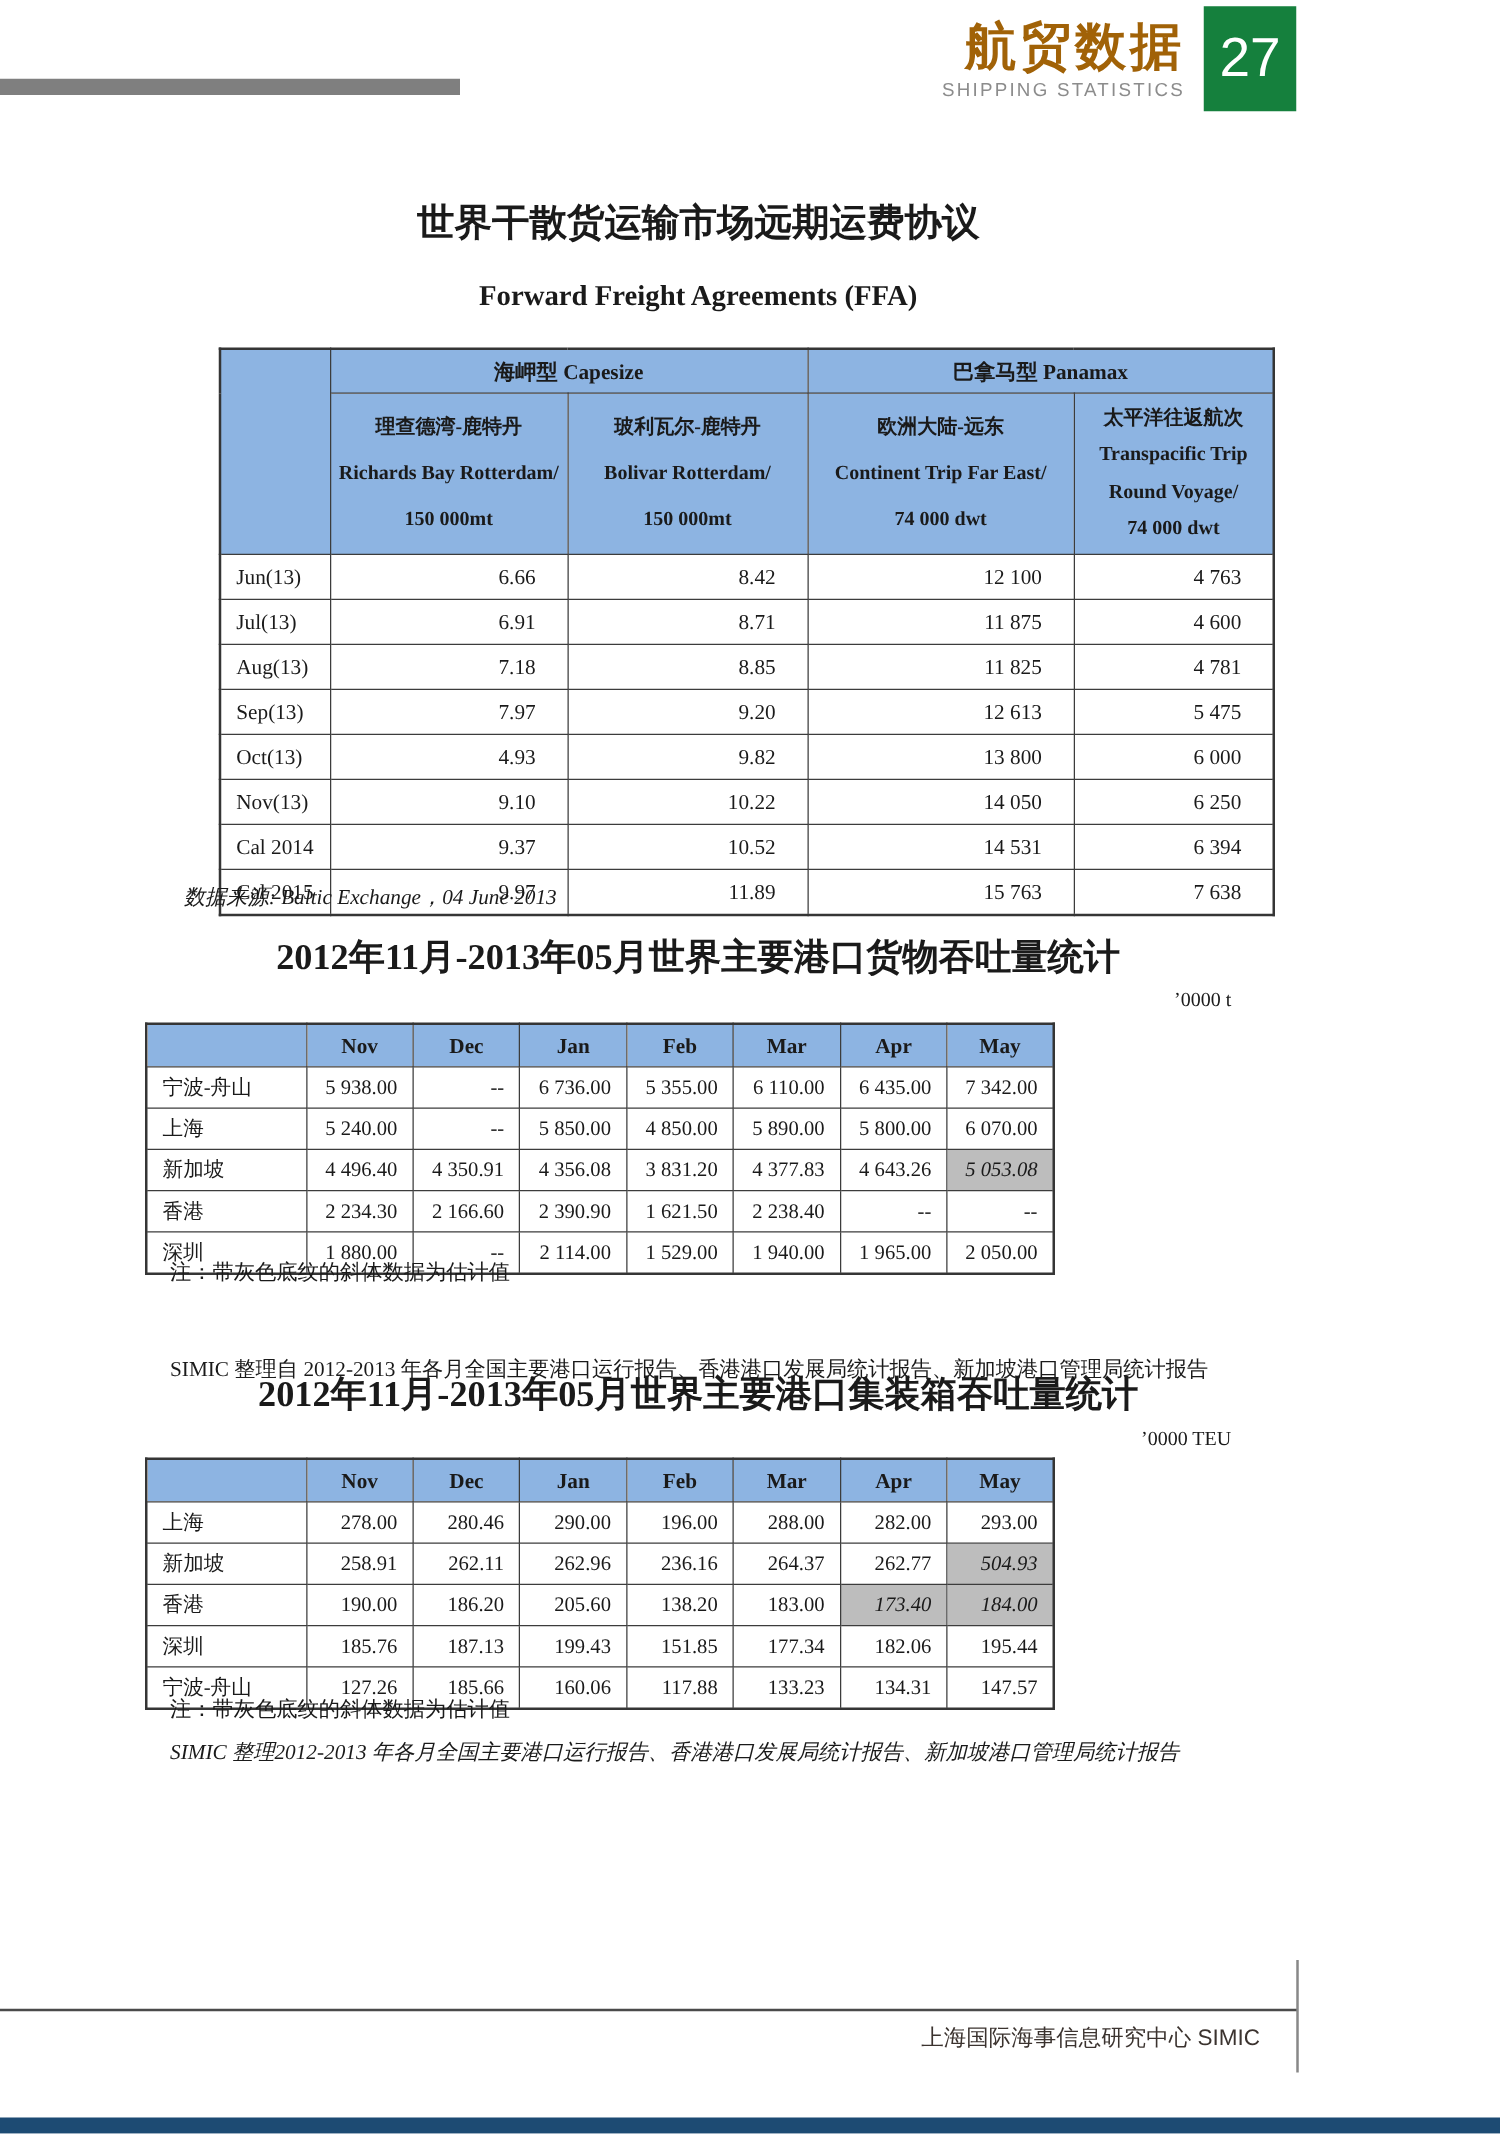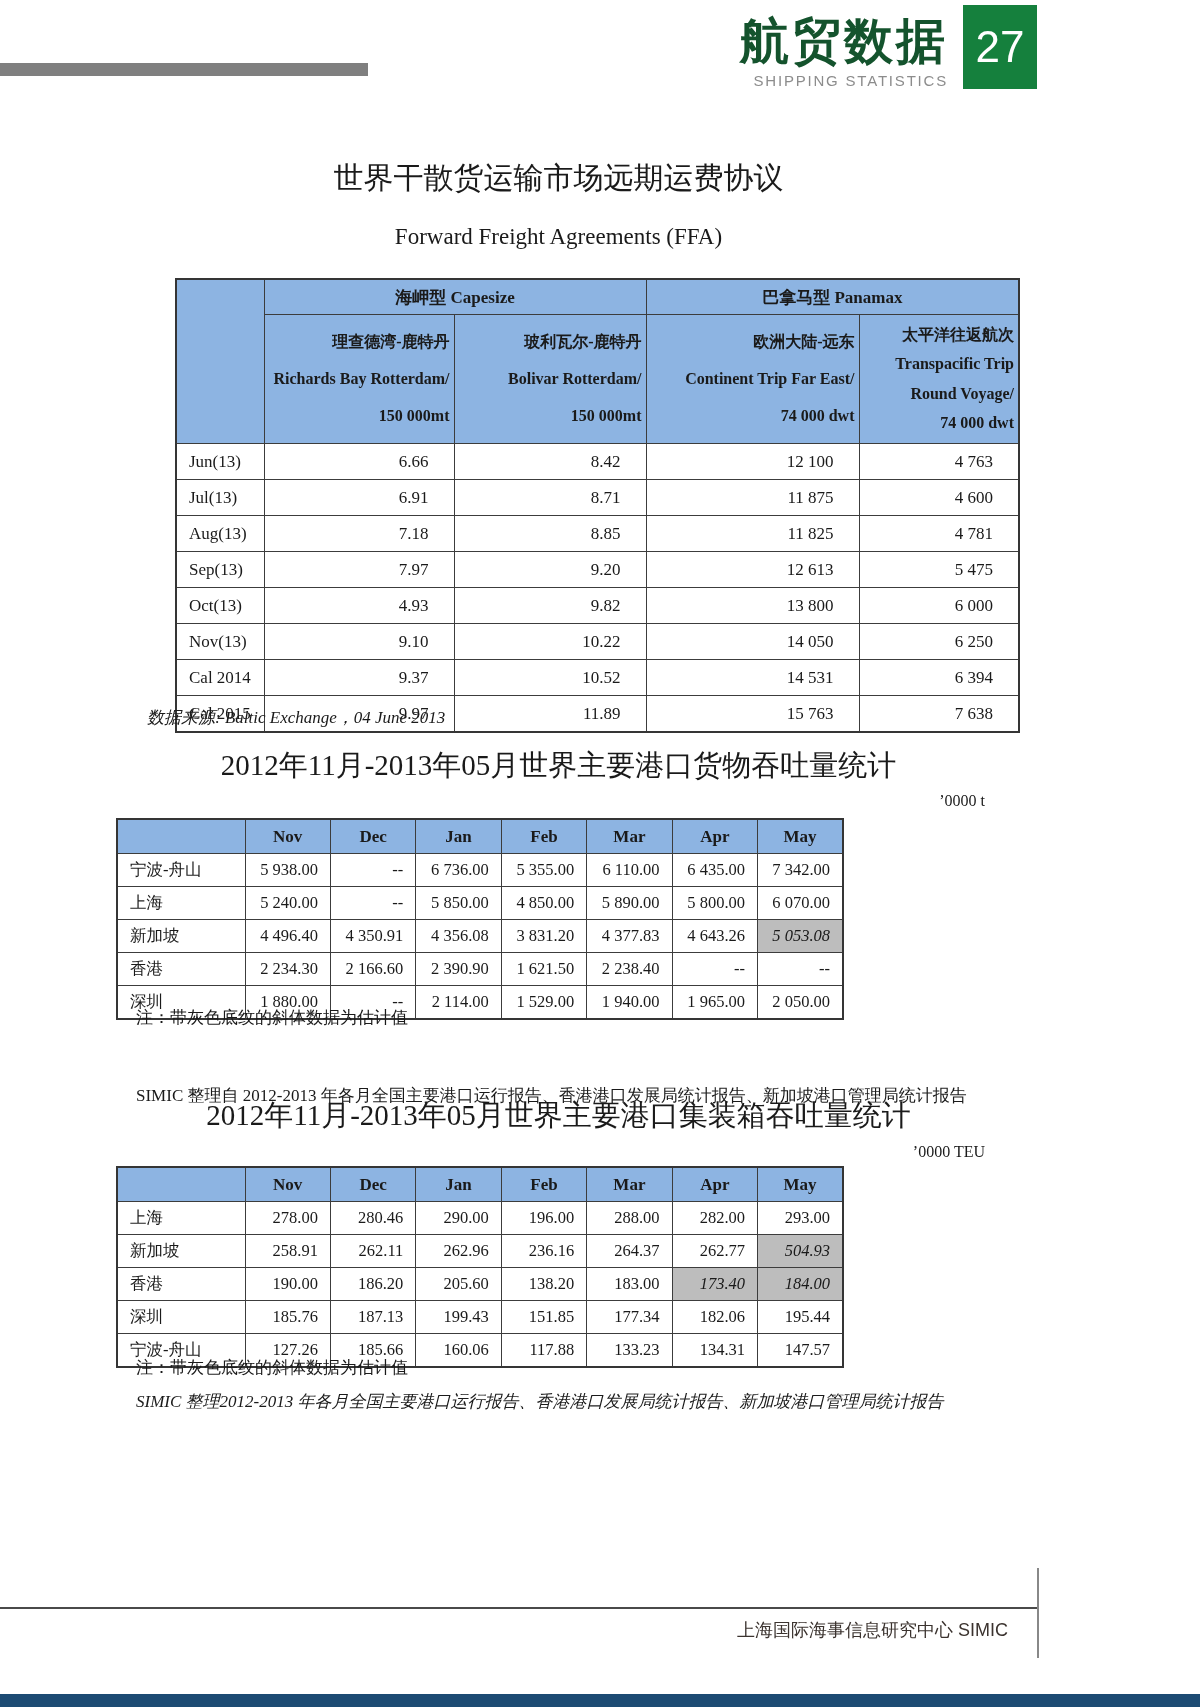--- a/index.html
+++ b/index.html
@@ -2,51 +2,51 @@
 <html><head>
 <meta charset="utf-8">
 <style>
   html,body{margin:0;padding:0;background:#ffffff;}
   .page{position:relative;width:1200px;height:1707px;background:#ffffff;overflow:hidden;
         font-family:"Liberation Serif","DejaVu Serif",serif;color:#1a1a1a;}
 
   
   .gray-bar{position:absolute;left:0;top:63px;width:368px;height:13px;background:#7f7f7f;}
   .masthead{position:absolute;top:16px;right:252px;text-align:right;}
-  .masthead-cn{font-family:Liberation Serif, serif;font-size:49px;font-weight:bold;
-               color:#14532d;letter-spacing:3px;line-height:1.05;}
+  .masthead-cn{font-family:Liberation Serif, serif;font-size:41px;font-weight:bold;
+               color:#a16207;letter-spacing:3px;line-height:1.05;}
   .masthead-en{font-family:"Liberation Sans","DejaVu Sans",sans-serif;font-size:15px;color:#8c8c8c;
                letter-spacing:1.8px;margin-top:5px;}
   .pagenum{position:absolute;top:5px;right:163px;width:74px;height:84px;background:#15803d;color:#ffffff;
            font-family:"Liberation Sans","DejaVu Sans",sans-serif;font-size:44px;
            display:flex;align-items:center;justify-content:center;}
 
   
-  .sec-title{position:absolute;left:132px;width:853px;text-align:center;font-weight:normal;}
+  .sec-title{position:absolute;left:132px;width:853px;text-align:center;font-weight:bold;}
   .t1{top:158px;font-size:30px;}
   .t1-sub{top:224px;font-size:23px;}
   .t2{top:746px;font-size:29px;}
   .t3{top:1096px;font-size:29px;}
   .unit{position:absolute;left:132px;width:853px;text-align:right;font-size:16px;}
   .unit-t{top:792px;}
   .unit-teu{top:1143px;}
 
   
   table{border-collapse:collapse;table-layout:fixed;width:100%;border:2px solid #353535;}
   th,td{border:1.5px solid #3c3c3c;font-weight:normal;overflow:hidden;}
   thead th{background:#8db4e2;font-weight:bold;}
   td.num{text-align:right;font-size:17px;}
   td.rowlab{text-align:left;padding-left:12px;font-size:17px;}
   .est{background:#bdbdbd;font-style:italic;}
 
   
   .ffa-wrap{position:absolute;left:147px;top:278px;width:843px;margin-left:28px;}
   .ffa-group{height:32px;font-size:17px;}
   .ffa-route{height:128px;font-size:16px;padding:0 4px;}
-  .ffa-route .lines{display:flex;flex-direction:column;justify-content:space-evenly;height:128px;line-height:1.25;text-align:right;}
+  .ffa-route .lines{display:flex;flex-direction:column;justify-content:space-evenly;height:128px;line-height:1.25;}
   .ffa-wrap td{height:33px;}
   .ffa-wrap td.num{padding-right:25px;}
 
   
   .m-wrap{position:absolute;left:116px;width:728px;}
   .cargo-wrap{top:818px;}
   .cont-wrap{top:1166px;}
   .m-wrap thead th{height:31px;font-size:17px;}
   .m-wrap td{height:30px;}
   .m-wrap td.num{padding-right:12px;font-size:16.5px;}

